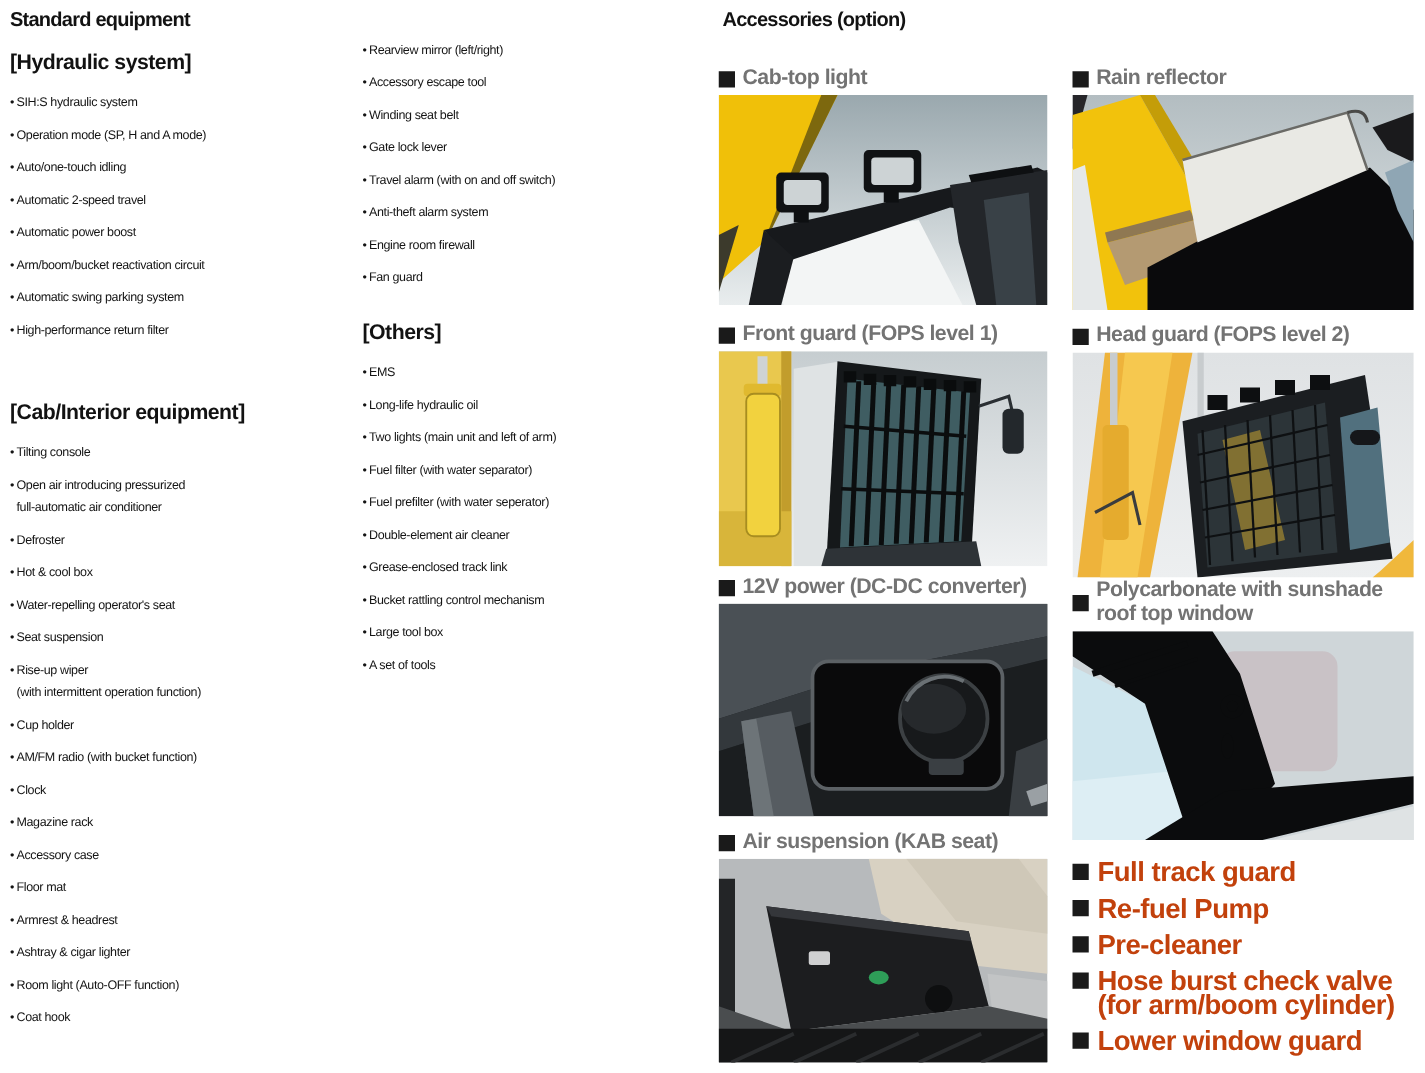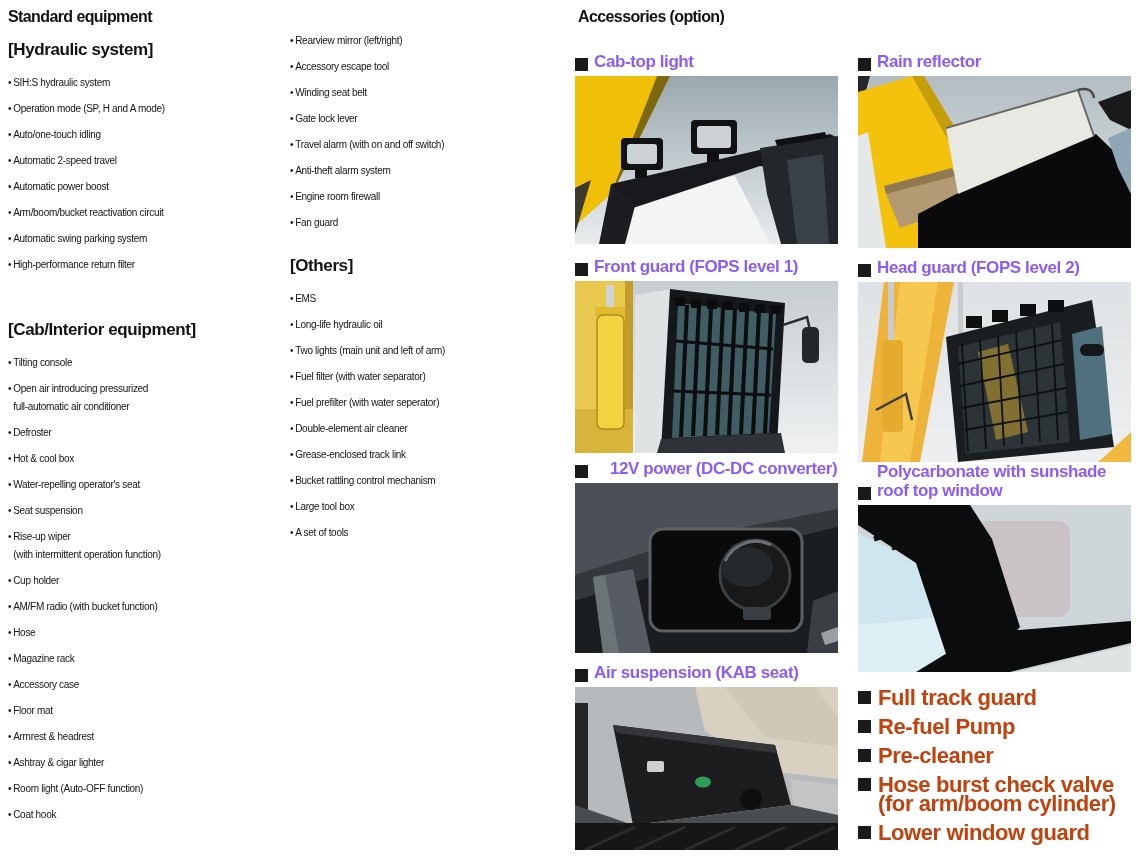--- a/index.html
+++ b/index.html
@@ -31,38 +31,38 @@
   ul.equip-list li::before { content:"\2022"; flex:none; margin-right:2px; }
   .item-text { white-space:pre-line; }
 
   #accessories { position:absolute; left:575px; top:8px; width:565px; }
   #accessories-title { margin:0 0 0 3px; }
   .acc-stack { position:absolute; top:38px; }
   #acc-col-left  { left:0;     width:263px; }
   #acc-col-right { left:283px; width:278px; }
 
   .acc-label {
-    display:flex; align-items:flex-end;
+    display:flex; align-items:center;
     font-size:17px; font-weight:bold; letter-spacing:-0.4px; line-height:19px;
-    margin:6px 0 5px 0; color:#8b5cf6;
+    margin:6px 0 5px 0; color:#737373;
   }
   .acc-label .sq { flex:none; width:13px; height:13px; background:#1a1a1a; margin:3px 6px 0 0; }
   .acc-label .acc-label-text { white-space:pre-line; }
   .photo { display:block; }
 
   ul.options-list { list-style:none; margin:16px 0 0 0; padding:0; }
   ul.options-list li {
     display:flex; align-items:flex-start;
     font-size:22px; font-weight:bold; letter-spacing:-0.4px; line-height:19px;
     margin-bottom:10px; color:#c2410c;
   }
   ul.options-list li .sq { flex:none; width:13px; height:13px; background:#1a1a1a; margin:3px 7px 0 0; }
   ul.options-list li .opt-text { white-space:pre-line; }
 
-  .mt13 { margin-top:13px; } .mt10 { margin-top:10px; } .mt6 { margin-top:6px;gap:16px; } .mt0 { margin-top:0; }
+  .mt13 { margin-top:13px; } .mt10 { margin-top:10px; } .mt6 { margin-top:6px; } .mt0 { margin-top:0; }
 </style>
 </head>
 <body>
 
 <div class="page-title" id="standard-title">Standard equipment</div>
 
 <div class="std-col" id="std-col1">
   <section class="equip-group">
     <div class="group-heading">[Hydraulic system]</div>
     <ul class="equip-list">
@@ -120,21 +120,21 @@
           <span class="item-text">Rise-up wiper
 (with intermittent operation function)</span>
         </li>
         <li>
           <span class="item-text">Cup holder</span>
         </li>
         <li>
           <span class="item-text">AM/FM radio (with bucket function)</span>
         </li>
         <li>
-          <span class="item-text">Hose</span>
+          <span class="item-text">Clock</span>
         </li>
         <li>
           <span class="item-text">Magazine rack</span>
         </li>
         <li>
           <span class="item-text">Accessory case</span>
         </li>
         <li>
           <span class="item-text">Floor mat</span>
         </li>

